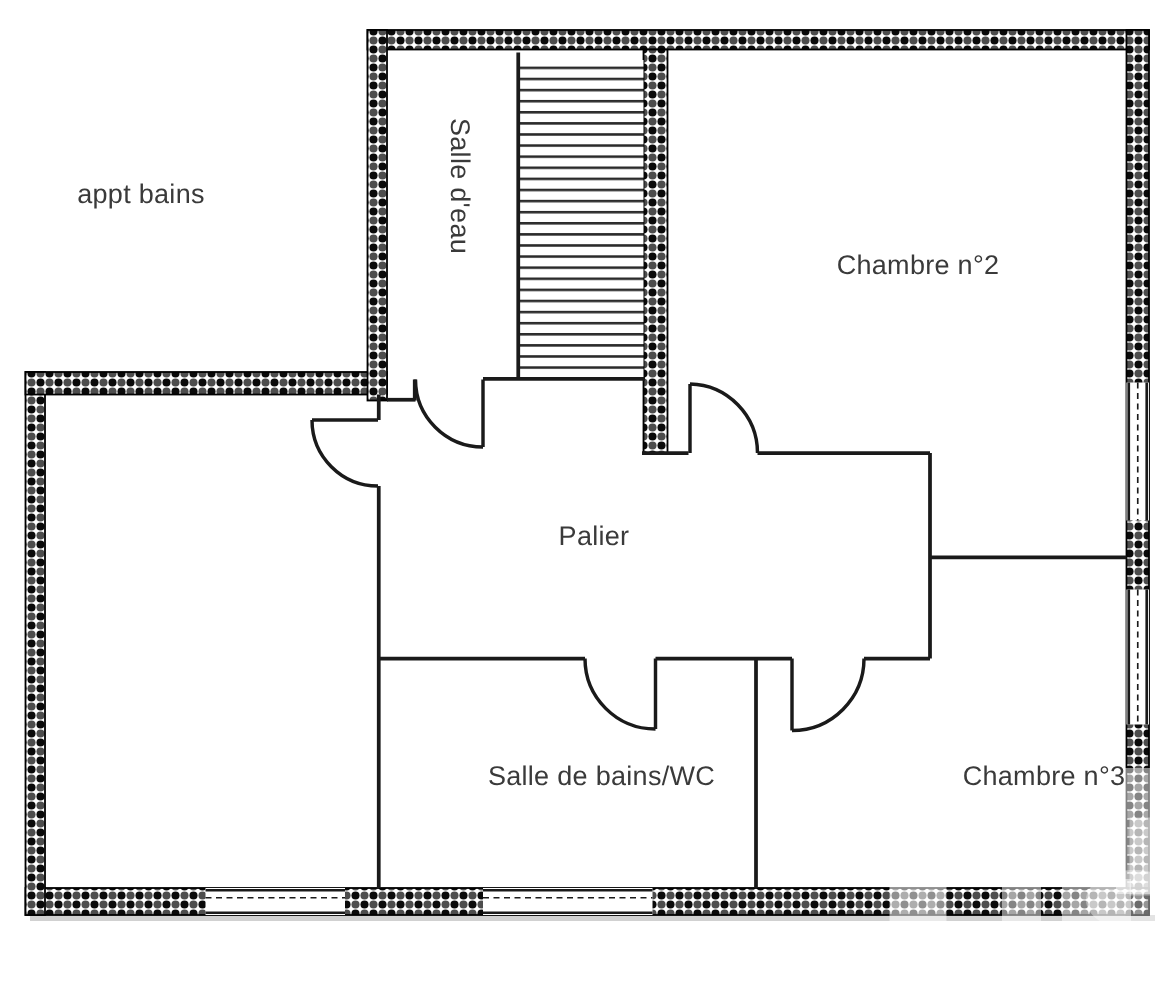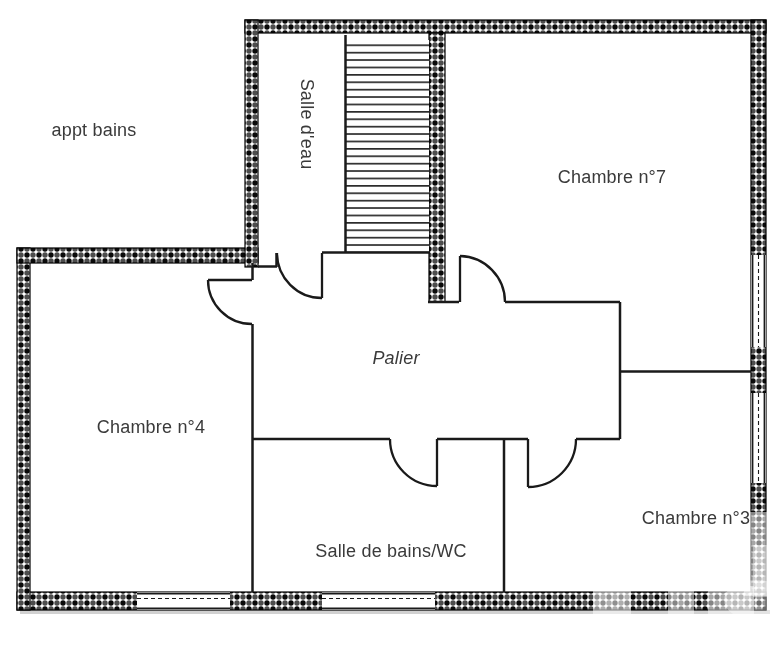--- a/index.html
+++ b/index.html
@@ -138,23 +138,22 @@
       <rect x="744" y="512" width="26" height="84" opacity="0.5"></rect>
       <rect x="753" y="545" width="16" height="52" opacity="0.4"></rect>
       <ellipse cx="756" cy="600" rx="32" ry="20" opacity="0.4"></ellipse>
     </g>
   </svg>
 
   <div class="room-label" style="left:94px;top:130px;">appt bains</div>
 
   <div class="room-label rotated" style="left:306px;top:124px;">Salle d'eau</div>
 
-  <div class="room-label" style="left:612px;top:177px;">Chambre n°7</div>
+  <div class="room-label" style="left:612px;top:177px;">Chambre n°2</div>
 
-  <div class="room-label" style="left:396px;top:358px;font-style:italic;">Palier</div>
+  <div class="room-label" style="left:396px;top:358px;">Palier</div>
 
-  <div class="room-label" style="left:151px;top:427px;">Chambre n°4</div>
 
-  <div class="room-label" style="left:391px;top:518px;margin-top:33px;">Salle de bains/WC</div>
+  <div class="room-label" style="left:401px;top:518px;">Salle de bains/WC</div>
 
   <div class="room-label" style="left:656px;top:518px;margin-left:40px;">Chambre n°3</div>
 
 </div>
 
 </body></html>

